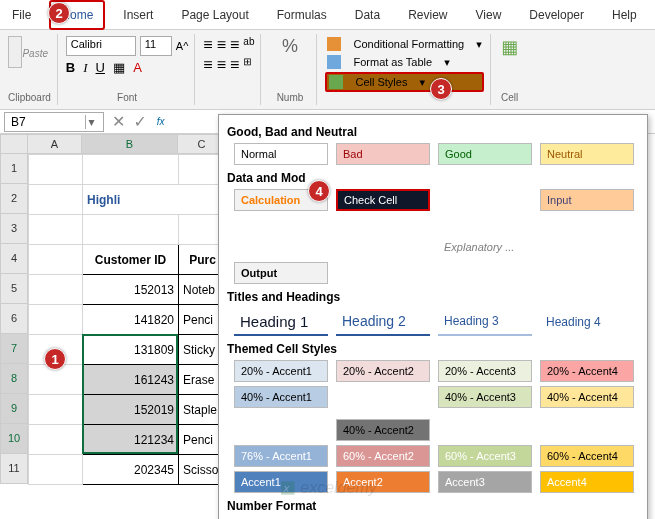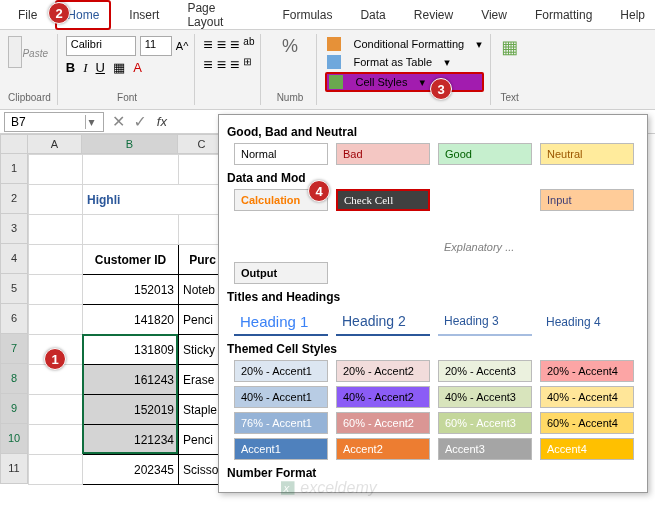--- a/index.html
+++ b/index.html
@@ -1,19 +1,19 @@
 <!DOCTYPE html>
 <html><head>
 <meta charset="utf-8">
 <style>
   * { box-sizing: border-box; margin: 0; padding: 0; font-family: 'Segoe UI', Arial, sans-serif; }
   body { width: 655px; height: 519px; overflow: hidden; background: #fff; position: relative; }
   
   
-  .tab-row { height: 30px; background: #fff; border-bottom: 1px solid #d0d0d0; display: flex; align-items: center; padding-left: 8px; gap: 8px; font-size: 12px; }
+  .tab-row { height: 30px; background: #fff; border-bottom: 1px solid #d0d0d0; display: flex; align-items: center; padding-left: 2px; gap: 8px; font-size: 12px; }
   .tab { padding: 6px 10px; cursor: pointer; color: #333; }
   .tab.active { color: #2b579a; border: 2px solid #c00; border-radius: 3px; position: relative; font-weight: 500; }
   
   
   .ribbon-row { height: 80px; background: #f3f3f3; border-bottom: 1px solid #d0d0d0; display: flex; padding: 4px 6px; gap: 6px; }
   .ribbon-group { border-right: 1px solid #d0d0d0; padding: 2px 6px 2px 2px; display: flex; flex-direction: column; justify-content: space-between; }
   .ribbon-group-label { font-size: 10px; color: #666; text-align: center; margin-top: 2px; }
   .paste-btn { width: 40px; display: flex; flex-direction: row; align-items: center; font-size: 10px; color: #888; font-style: italic; }
   .paste-icon { width: 28px; height: 32px; border: 1px solid #bbb; background: #eee; margin-bottom: 2px; }
   .font-top { display: flex; gap: 4px; align-items: center; }
@@ -23,29 +23,29 @@
   .font-bottom span { cursor:pointer; }
   .bold { font-weight: bold; }
   .italic { font-style: italic; font-family: serif;}
   .underline { text-decoration: underline; }
   .align-group { display: flex; flex-direction: column; gap: 2px;}
   .align-row { display: flex; gap: 4px; }
   .number-group { width:50px; display:flex; flex-direction:column; align-items:center;}
   .percent { font-size: 18px; color:#666;}
   .styles-group-contents { display: flex; flex-direction: column; gap: 2px; font-size: 11px;}
   .styles-item { display: flex; align-items: center; gap: 12px; cursor:pointer; padding: 1px 2px;}
-  .cell-styles { border: 2px solid #c00; border-radius: 2px; background: #a21caf; position: relative;}
+  .cell-styles { border: 2px solid #c00; border-radius: 2px; background: #a16207; position: relative;}
   .styles-icon { width: 14px; height: 14px; background: #6aa84f; }
   .cells-group { width:30px; display:flex; flex-direction:column; align-items:center;}
   
   
   .formula-bar { height: 24px; border-bottom: 1px solid #d0d0d0; display: flex; align-items: center; }
   .name-box { width: 100px; height: 20px; border: 1px solid #aaa; background:#fff; margin: 2px 4px; padding: 1px 6px; font-size: 12px; display: flex; align-items: center;}
   .name-box-dd { width: 12px; text-align:center; color:#666; border-left:1px solid #aaa;}
-  .fx { margin: 0 6px; font-style: italic; font-size: 13px; color:#404040;}
+  .fx { margin: 0 6px; font-style: italic; font-size: 10px; color:#0369a1;}
   
   
   .grid-area { position: relative; background:#fff;}
   .col-headers { display: flex; height: 20px; }
   .corner { width: 28px; border: 1px solid #ccc; background: #e8e8e8;}
   .col-h { border: 1px solid #ccc; border-left:none; background: #e8e8e8; text-align: center; font-size: 11px; color: #333; line-height: 18px;}
   .col-a { width: 54px; } .col-b { width: 96px; } .col-c { width: 48px; }
   .grid-body { display: flex;}
   .row-headers { width: 28px; }
   .row-h { height: 30px; border: 1px solid #ccc; border-top:none; background: #e8e8e8; text-align: center; font-size: 11px; color: #333; line-height: 29px;}
@@ -64,38 +64,38 @@
   
   
   .callout { position: absolute; width: 22px; height: 22px; border-radius: 50%; background: #c62828; color: #fff; font-weight: bold; font-size: 13px; display: flex; align-items: center; justify-content: center; border: 1px solid #fff; box-shadow: 0 0 3px rgba(0,0,0,0.4); z-index: 50;}
   
   
   .gallery { position: absolute; left: 218px; top: 114px; width: 430px; background: #fff; border: 1px solid #999; box-shadow: 2px 2px 6px rgba(0,0,0,0.25); z-index: 40; padding: 4px 8px 8px 8px; font-size: 12px;}
   .gal-section-title { font-weight: bold; font-size: 12px; margin: 6px 0 4px 0;}
   .gal-row { display: flex; gap: 8px; margin-bottom: 4px; padding-left: 7px;}
   .gal-swatch { width: 94px; height: 22px; border: 1px solid #bbb; padding: 2px 6px; font-size: 11px; display: flex; align-items: center; overflow:hidden; white-space:nowrap; cursor:pointer;}
   .gal-swatch.big { height: 28px; font-size: 15px; font-weight: 500; border: none; border-bottom: 2px solid; }
-  .check-cell { border: 2px solid #c00 !important; background: #404040; color:#fff; position: relative; font-family: Liberation Serif, serif;}
+  .check-cell { border: 2px solid #c00 !important; background: #0f172a; color:#fff; position: relative;}
   
   .watermark { position: absolute; left: 50%; bottom: 22px; transform: translateX(-50%); font-size: 16px; color: rgba(0,0,0,0.12); font-style: italic; z-index: 60; display:flex; align-items:center; gap:4px;}
   .watermark svg { opacity: 0.25; }
 </style>
 </head>
 <body>
 
 <div class="tab-row">
   <span class="tab">File</span>
   <span class="tab active">Home</span>
   <span class="tab">Insert</span>
   <span class="tab">Page Layout</span>
   <span class="tab">Formulas</span>
   <span class="tab">Data</span>
   <span class="tab">Review</span>
   <span class="tab">View</span>
-  <span class="tab">Formatting</span>
+  <span class="tab">Developer</span>
   <span class="tab">Help</span>
 </div>
 
 <div class="ribbon-row">
   <div class="ribbon-group">
     <div class="paste-btn">
       <div class="paste-icon"></div>
       <span>Paste</span>
     </div>
     <div class="ribbon-group-label">Clipboard</div>
@@ -152,21 +152,21 @@
       </div>
       <div class="styles-item cell-styles">
         <span class="styles-icon"></span>
         <span>Cell Styles</span>
           <span>▾</span>
       </div>
     </div>
   </div>
   <div class="ribbon-group cells-group" style="border-right:none;">
     <span style="font-size:18px;color:#6aa84f;">▦</span>
-    <div class="ribbon-group-label">Text</div>
+    <div class="ribbon-group-label">Cell</div>
   </div>
 </div>
 
 <div class="formula-bar">
   <div class="name-box">
     <span style="flex:1;">B7</span>
     <span class="name-box-dd">▾</span>
   </div>
   <span style="color:#888;margin:0 4px;">✕</span>
   <span style="color:#888;margin:0 4px;">✓</span>
@@ -271,35 +271,35 @@
     <div class="gal-swatch" style="background:#f2f2f2;color:#fa7d00;font-weight:bold;">Calculation</div>
     <div class="gal-swatch check-cell">Check Cell</div>
     <div class="gal-swatch" style="font-style:italic;color:#7f7f7f;border:none;margin-top:47px;">Explanatory ...</div>
     <div class="gal-swatch" style="background:#ffcc99;color:#3f3f76;">Input</div>
   </div>
   <div class="gal-row">
     <div class="gal-swatch" style="background:#f2f2f2;font-weight:bold;">Output</div>
   </div>
   <div class="gal-section-title">Titles and Headings</div>
   <div class="gal-row">
-    <div class="gal-swatch big" style="color:#3b82f6;border-color:#2b579a;">Heading 1</div>
+    <div class="gal-swatch big" style="color:#0f172a;border-color:#2b579a;">Heading 1</div>
     <div class="gal-swatch big" style="color:#2b579a;border-color:#2b579a;font-size:14px;">Heading 2</div>
     <div class="gal-swatch big" style="color:#2b579a;border-color:#a6bde0;font-size:12px;">Heading 3</div>
     <div class="gal-swatch big" style="color:#2b579a;border:none;font-size:12px;">Heading 4</div>
   </div>
   <div class="gal-section-title">Themed Cell Styles</div>
   <div class="gal-row">
     <div class="gal-swatch" style="background:#dce6f1;">20% - Accent1</div>
     <div class="gal-swatch" style="background:#f2dcdb;">20% - Accent2</div>
     <div class="gal-swatch" style="background:#ebf1de;">20% - Accent3</div>
     <div class="gal-swatch" style="background:#fca5a5;">20% - Accent4</div>
   </div>
   <div class="gal-row">
     <div class="gal-swatch" style="background:#b8cce4;">40% - Accent1</div>
-    <div class="gal-swatch" style="background:#8b5cf6;">40% - Accent2</div>
+    <div class="gal-swatch" style="background:#737373;margin-top:33px;">40% - Accent2</div>
     <div class="gal-swatch" style="background:#d8e4bc;">40% - Accent3</div>
     <div class="gal-swatch" style="background:#ffe699;">40% - Accent4</div>
   </div>
   <div class="gal-row">
     <div class="gal-swatch" style="background:#95b3d7;color:#fff;">76% - Accent1</div>
     <div class="gal-swatch" style="background:#da9694;color:#fff;">60% - Accent2</div>
     <div class="gal-swatch" style="background:#c4d79b;color:#fff;">60% - Accent3</div>
     <div class="gal-swatch" style="background:#ffd966;">60% - Accent4</div>
   </div>
   <div class="gal-row">

